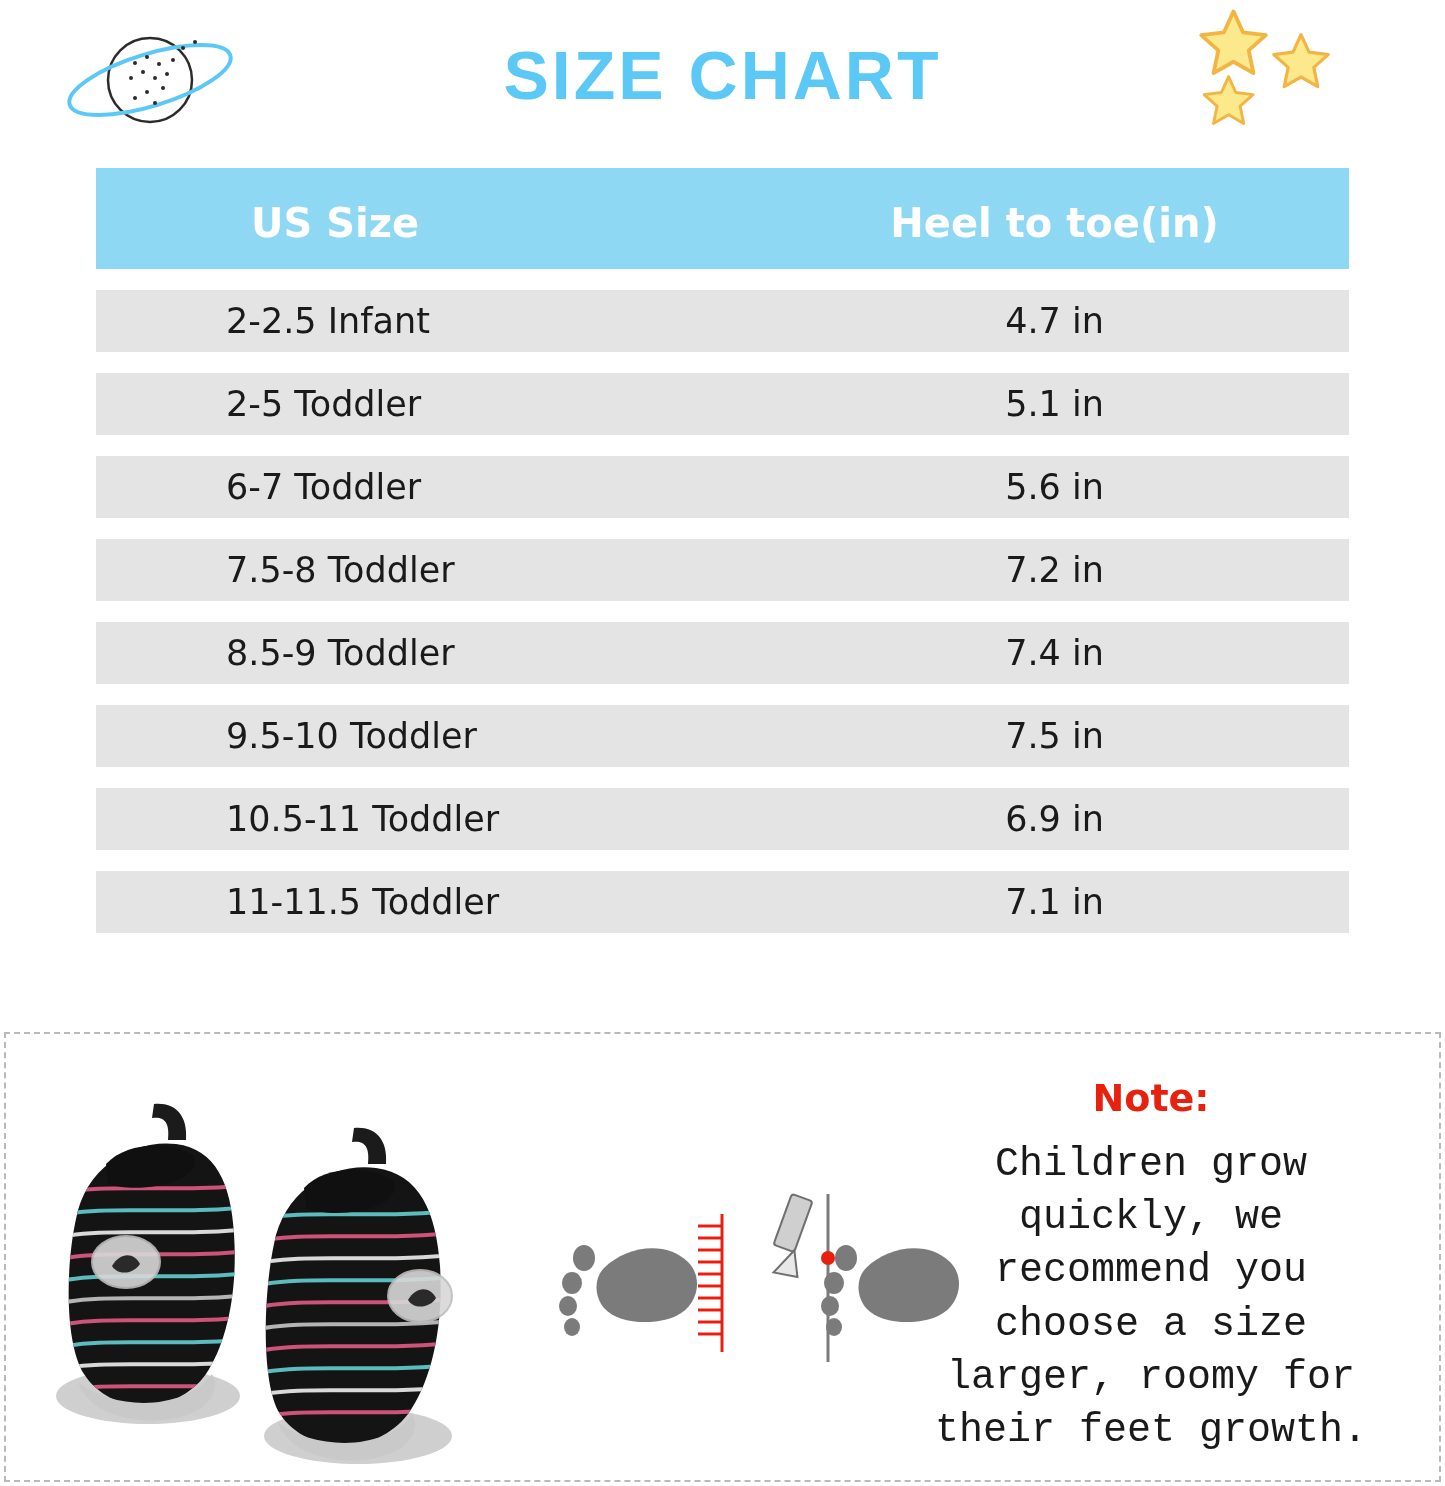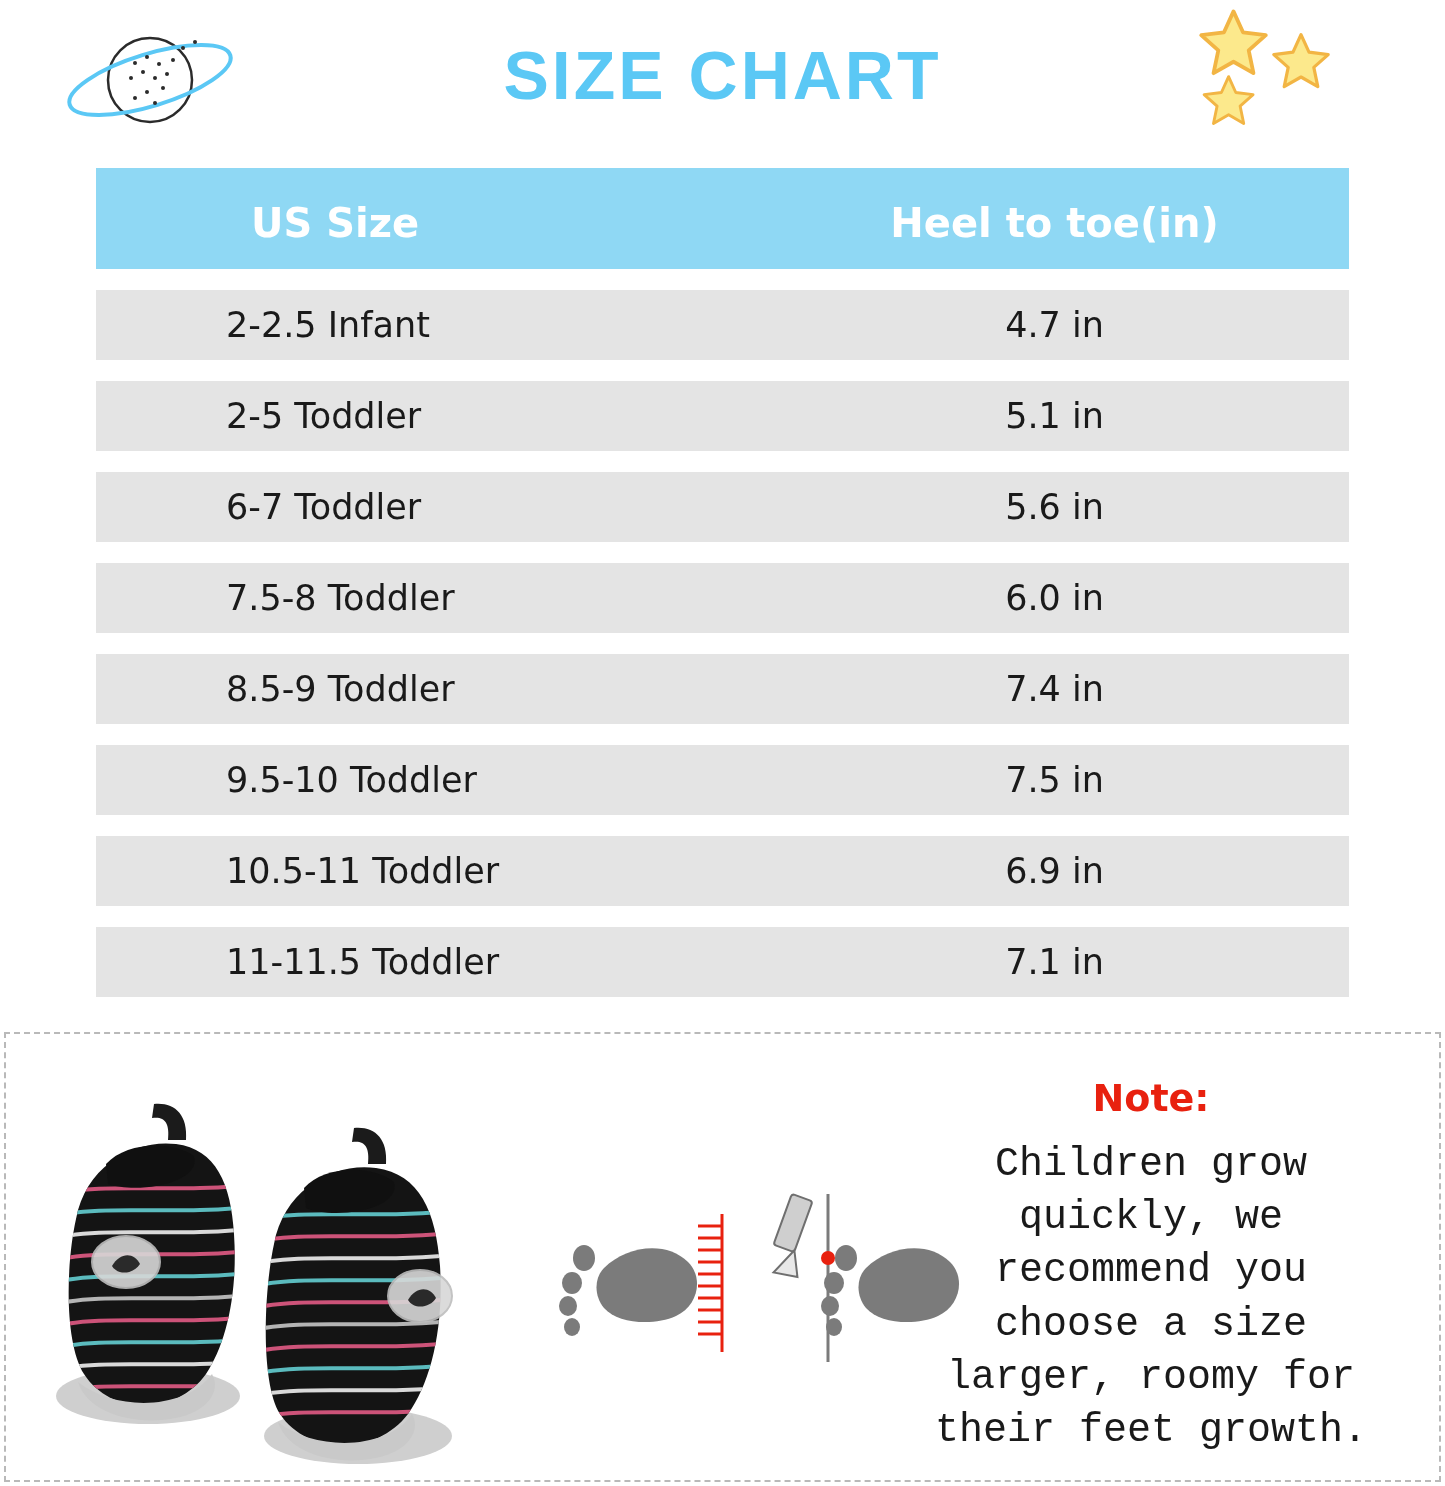--- a/index.html
+++ b/index.html
@@ -67,21 +67,21 @@
     font-weight: bold;
     font-family: "DejaVu Sans", sans-serif;
     margin-top: 9px;
   }
   .col-a { width: 53%; padding-left: 155px; }
   .col-b { width: 47%; text-align: center; }
 
   .trow {
     display: flex;
     align-items: center;
-    height: 70px;
+    height: 62px;
     background: #E4E4E4;
     margin-top: 21px;
   }
   .trow .cell {
     font-size: 35px;
     color: #1a1a1a;
     font-family: "DejaVu Sans", sans-serif;
   }
   .trow .col-a { padding-left: 130px; }
 
@@ -194,21 +194,21 @@
     <div class="trow">
       <div class="cell col-a">2-5 Toddler</div>
       <div class="cell col-b">5.1 in</div>
     </div>
     <div class="trow">
       <div class="cell col-a">6-7 Toddler</div>
       <div class="cell col-b">5.6 in</div>
     </div>
     <div class="trow">
       <div class="cell col-a">7.5-8 Toddler</div>
-      <div class="cell col-b">6.0 in</div>
+      <div class="cell col-b">7.2 in</div>
     </div>
     <div class="trow">
       <div class="cell col-a">8.5-9 Toddler</div>
       <div class="cell col-b">7.4 in</div>
     </div>
     <div class="trow">
       <div class="cell col-a">9.5-10 Toddler</div>
       <div class="cell col-b">7.5 in</div>
     </div>
     <div class="trow">

